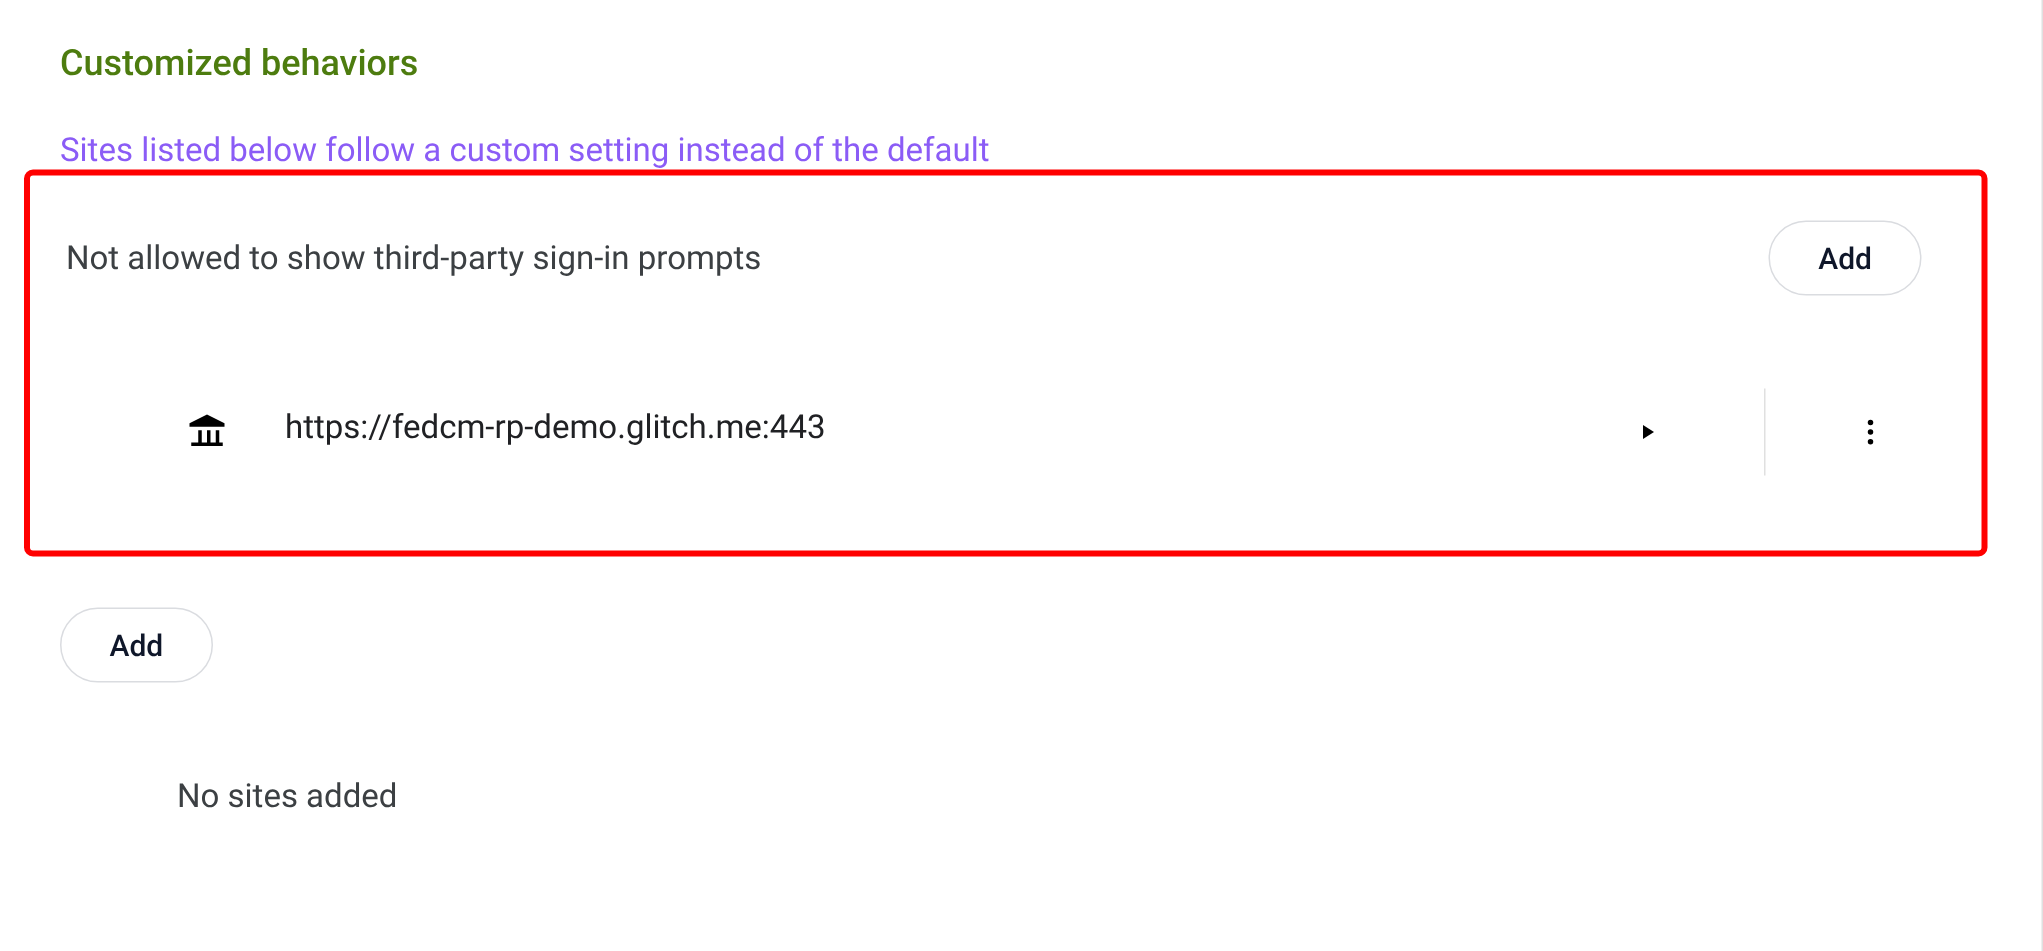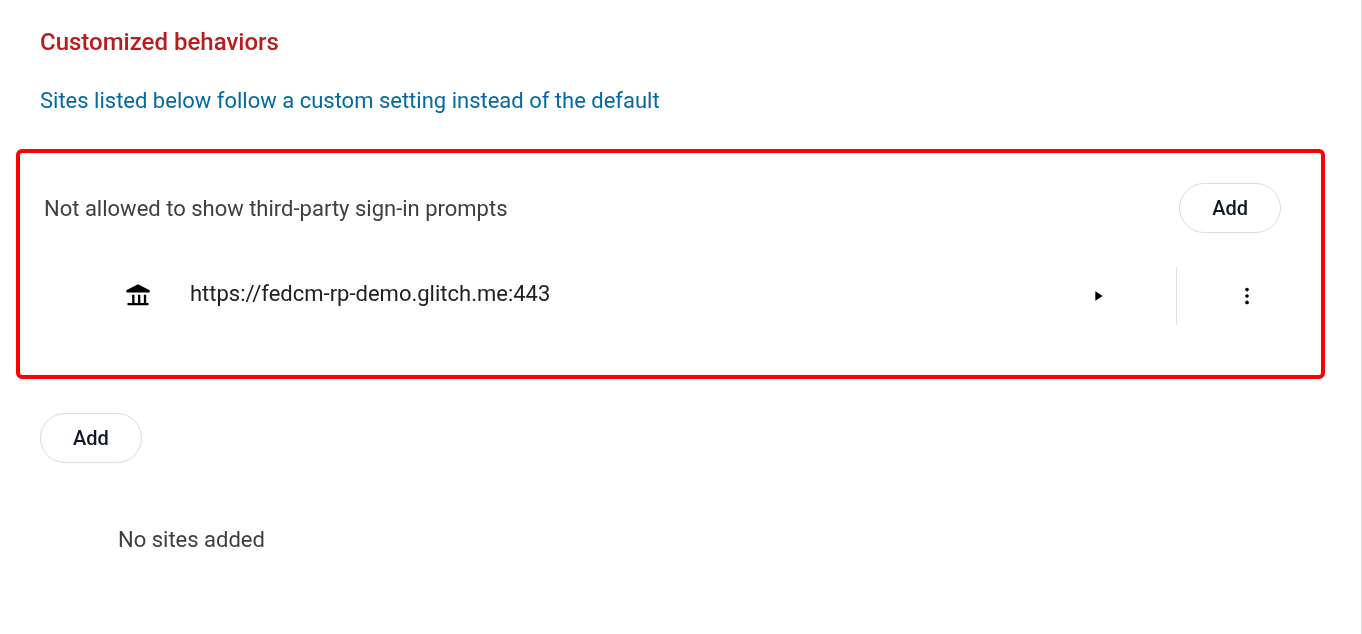--- a/index.html
+++ b/index.html
@@ -16,27 +16,26 @@
       color: #202124;
     }
     .container {
       padding: 28px 40px;
       border-right: 1px solid #e0e0e0;
       height: 100%;
     }
     .section-title {
       font-size: 24px;
       font-weight: 500;
-      color: #b91c1c;
+      color: #4d7c0f;
       margin-bottom: 32px;
     }
     .section-desc {
       font-size: 22px;
-      color: #0369a1;
-      margin-bottom: 36px;
+      color: #8b5cf6;
     }
     .highlight-box {
       border: 4px solid #ff0000;
       border-radius: 6px;
       padding: 30px 0 50px 24px;
       margin-left: -24px;
       margin-right: -4px;
       margin-bottom: 20px;
     }
     .subsection {
@@ -58,21 +57,21 @@
       font-size: 20px;
       font-weight: 500;
       padding: 12px 32px;
       border-radius: 50px;
       cursor: pointer;
       font-family: inherit;
     }
     .site-row {
       display: flex;
       align-items: center;
-      margin-top: 34px;
+      margin-top: 62px;
       padding-left: 78px;
       padding-right: 40px;
     }
     .site-icon {
       width: 32px;
       height: 32px;
       flex-shrink: 0;
       display: flex;
       align-items: center;
       justify-content: center;

